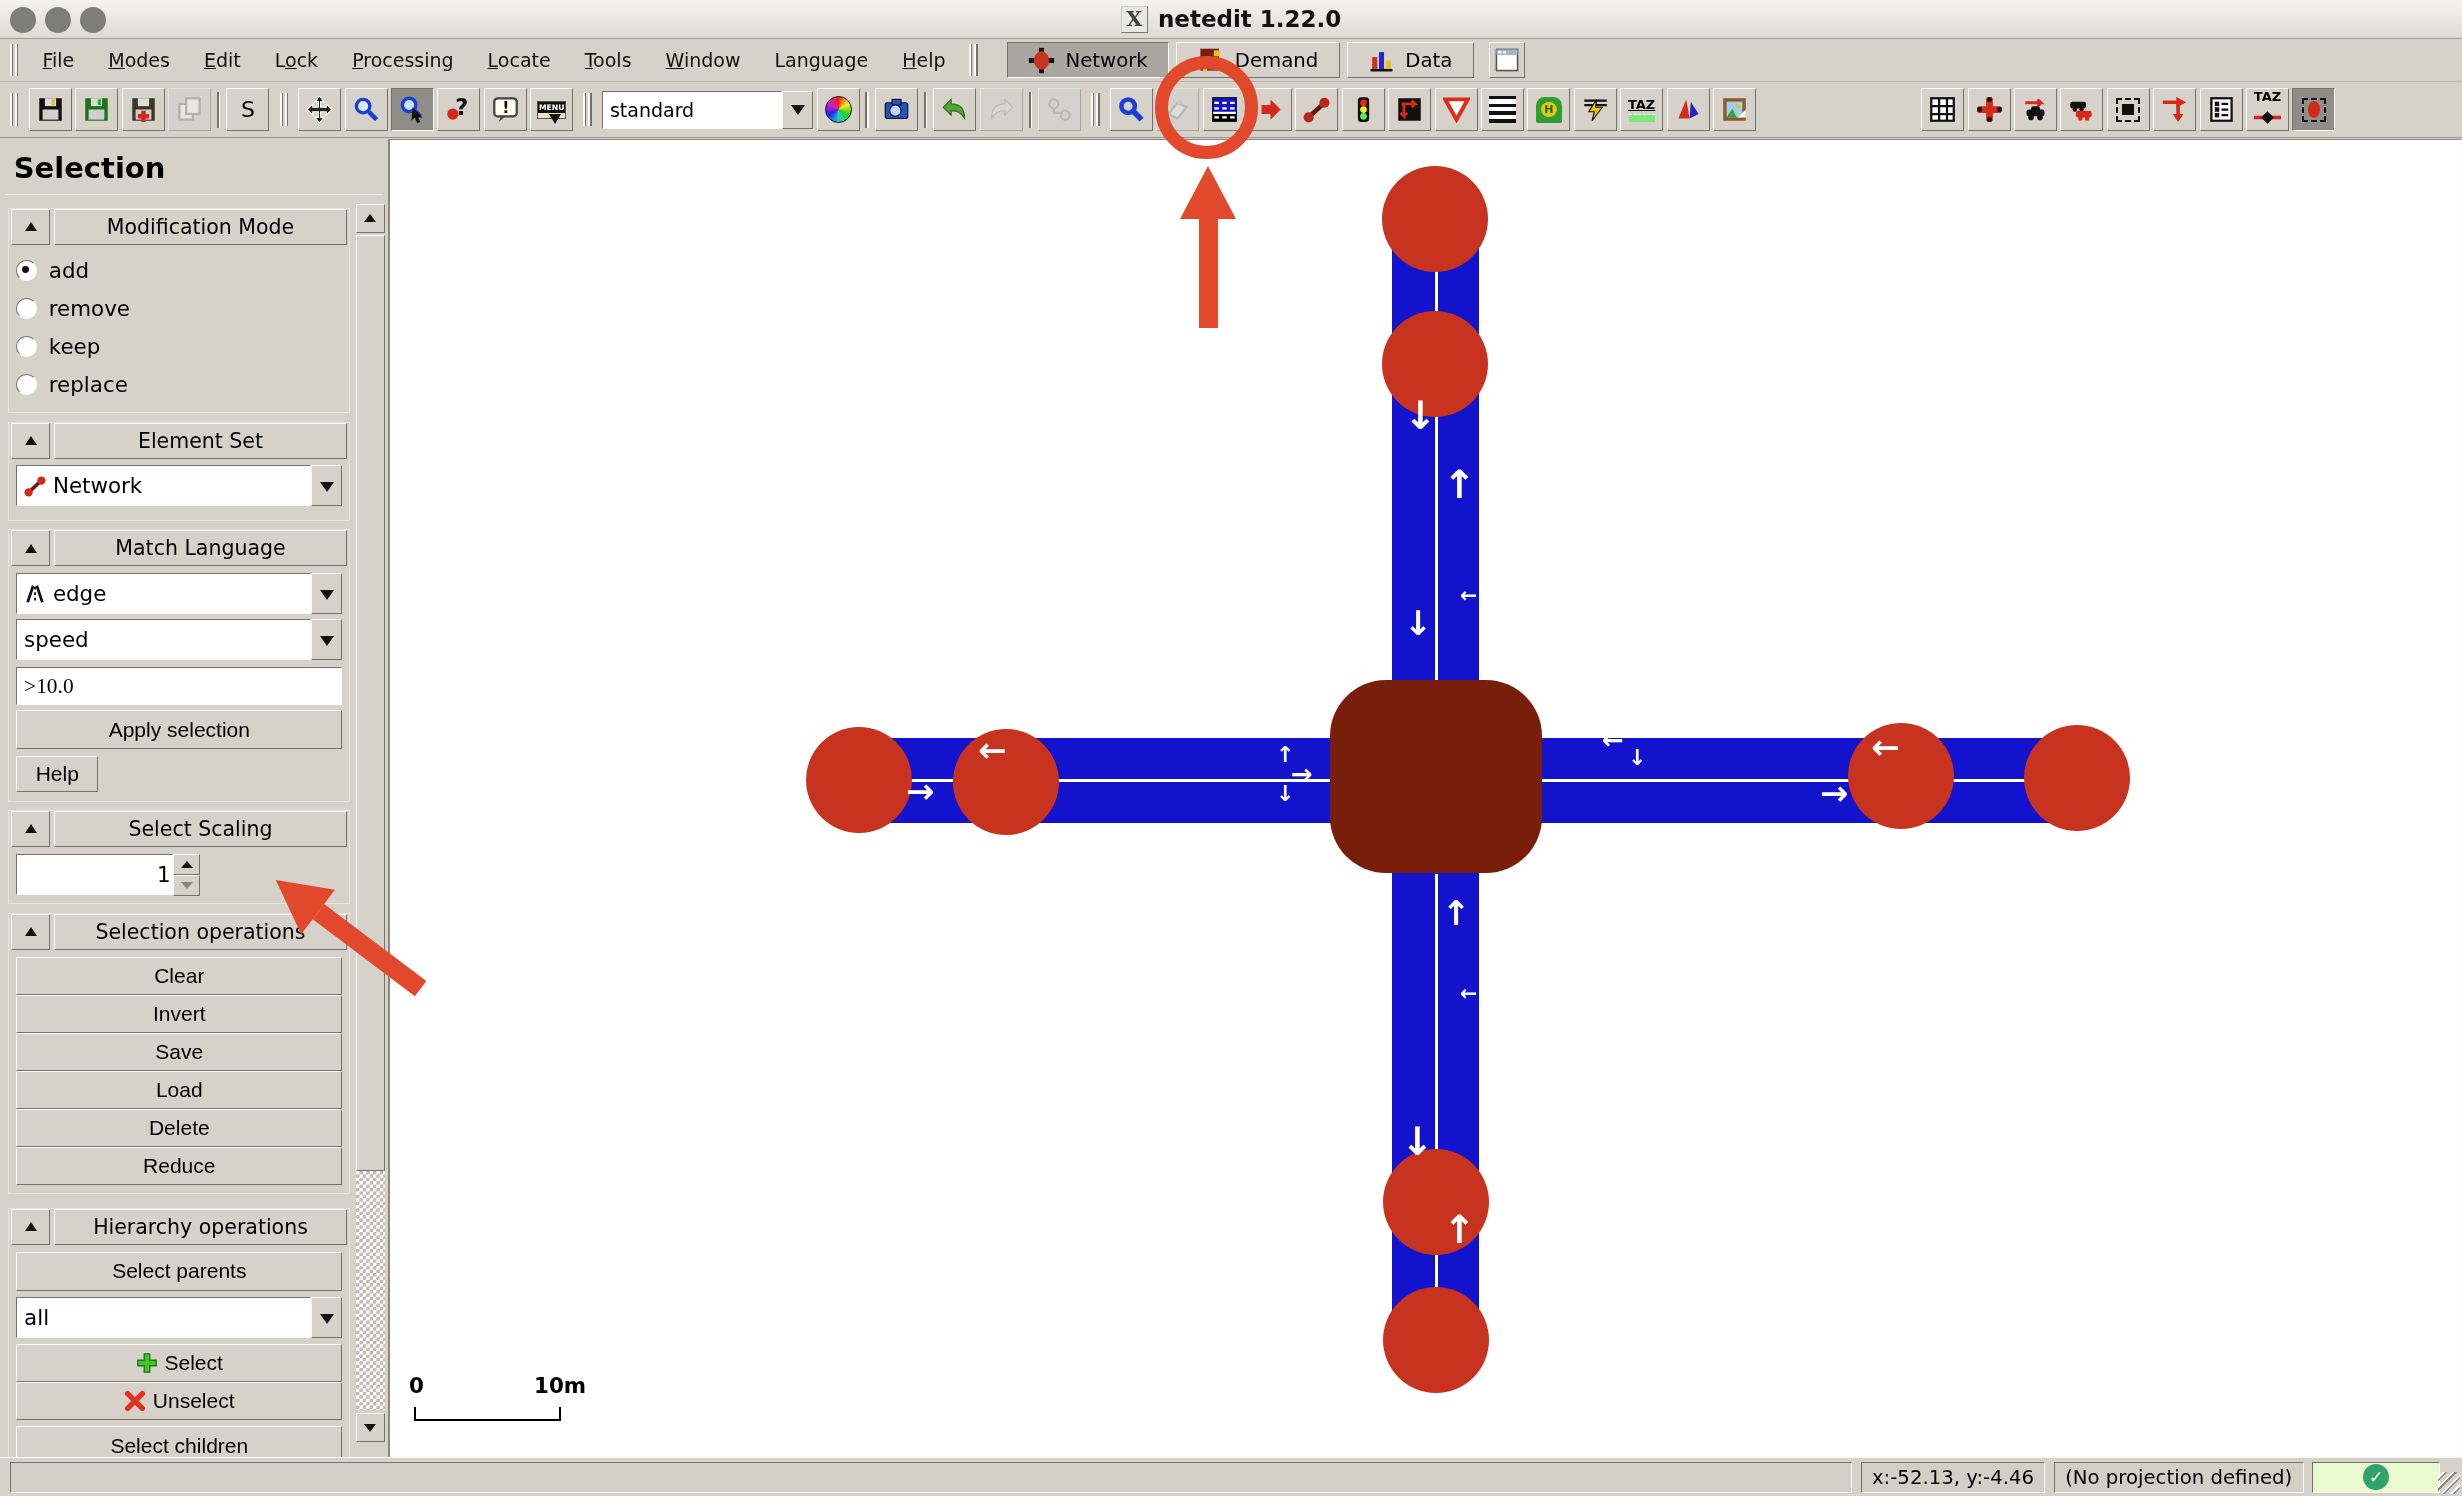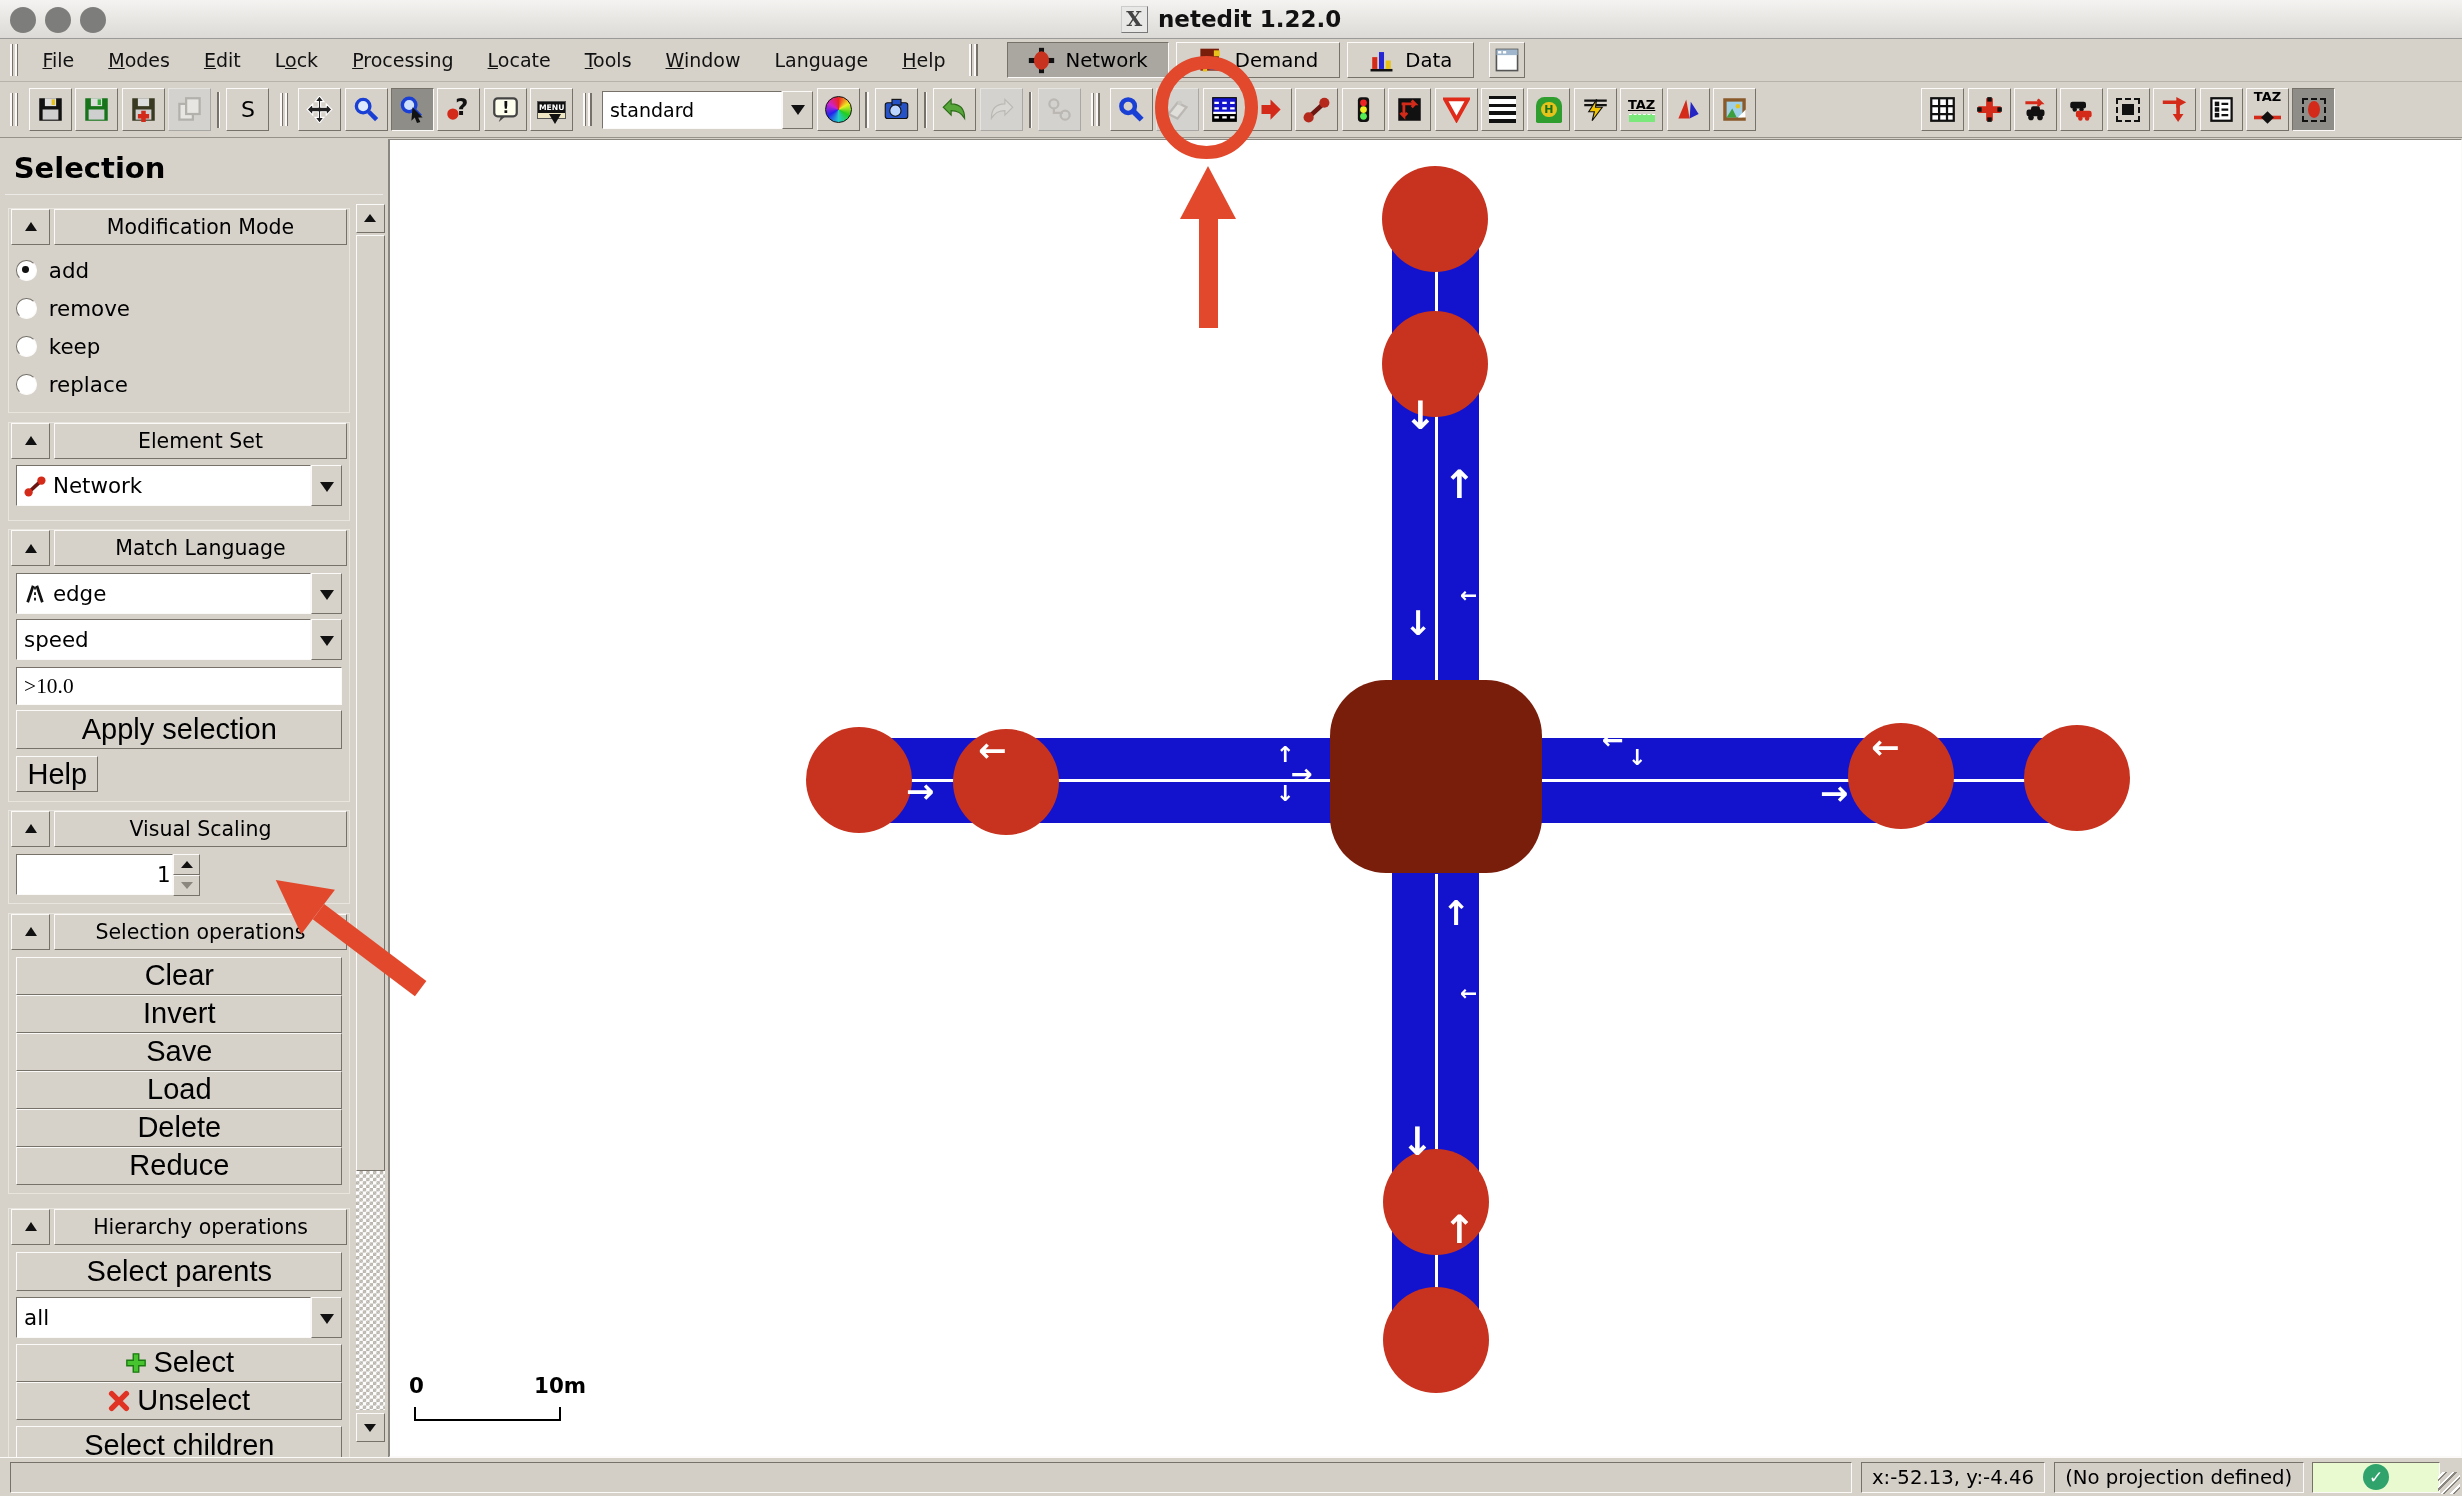--- a/index.html
+++ b/index.html
@@ -49,21 +49,21 @@
   .collapse { width:39px; height:36px; display:flex; align-items:center; justify-content:center; }
   .collapse .tri-up { border:6.8px solid transparent; border-bottom:9.4px solid #111; margin-bottom:6.8px; }
   .gtitle { flex:1; height:36px; display:flex; align-items:center; justify-content:center; font-size:20.5px; }
   .ginfo { font-size:21.4px; padding:13.7px 5.1px 48px 5.1px; }
   .radio { display:flex; align-items:center; gap:12px; font-size:21.4px; height:38px; }
   .rdot { width:20.5px; height:20.5px; border-radius:50%; background:#fff; border:1.7px solid; border-color:#76726a #fbfaf8 #fbfaf8 #76726a; position:relative; }
   .rdot.checked::after { content:""; position:absolute; left:5.1px; top:5.1px; width:6.8px; height:6.8px; border-radius:50%; background:#111; }
   .scombo { display:flex; height:41px; margin:1.7px 0 5.1px 0; }
   .scombo .cfield { flex:1; font-size:21.4px; }
   .tinput { width:100%; height:38px; font-size:21.4px; padding:0 6.8px; margin:1.7px 0 5.1px 0; outline:none; font-family:Liberation Serif, serif; }
-  .btn { display:flex; align-items:center; justify-content:center; font-size:29px; height:39px; }
+  .btn { display:flex; align-items:center; justify-content:center; font-size:21px; height:39px; }
   .btnrow2 { display:grid; grid-template-columns:1fr; }
   .btnrow2 .btn { height:38px; }
   .spinner { display:flex; height:41px; width:184px; }
   .spinfield { flex:1; background:#fff; border:1.7px solid; border-color:#76726a #fbfaf8 #fbfaf8 #76726a; font-size:21.4px; text-align:right; display:flex; align-items:center; justify-content:flex-end; padding-right:1.7px; }
   .spincol { width:27px; display:flex; flex-direction:column; }
   .spinbtn { flex:1; display:flex; align-items:center; justify-content:center; }
   .minitri-up { width:0;height:0;border:6px solid transparent;border-bottom:7.7px solid #111;margin-bottom:6px; }
   .minitri-dn { width:0;height:0;border:6px solid transparent;border-top:7.7px solid #8b877f;margin-top:6px; }
 
   
@@ -523,21 +523,21 @@
         <input class="tinput wsunken" value="&gt;10.0" style="">
         <button class="btn raised" style="width:100%">Apply selection</button>
         <button class="btn raised" style="width:82px;height:36px;margin-top:6.8px">Help</button>
       </div>
 
       <div class="group">
         <div class="ghead">
           <button class="collapse raised">
               <span class="tri-up"></span>
             </button>
-          <div class="gtitle raised">Visual Scaling</div>
+          <div class="gtitle raised">Select Scaling</div>
         </div>
         <div class="spinner">
           <div class="spinfield">1</div>
           <div class="spincol">
             <button class="spinbtn raised">
                 <span class="minitri-up"></span>
               </button>
             <button class="spinbtn raised">
                 <span class="minitri-dn"></span>
               </button>

